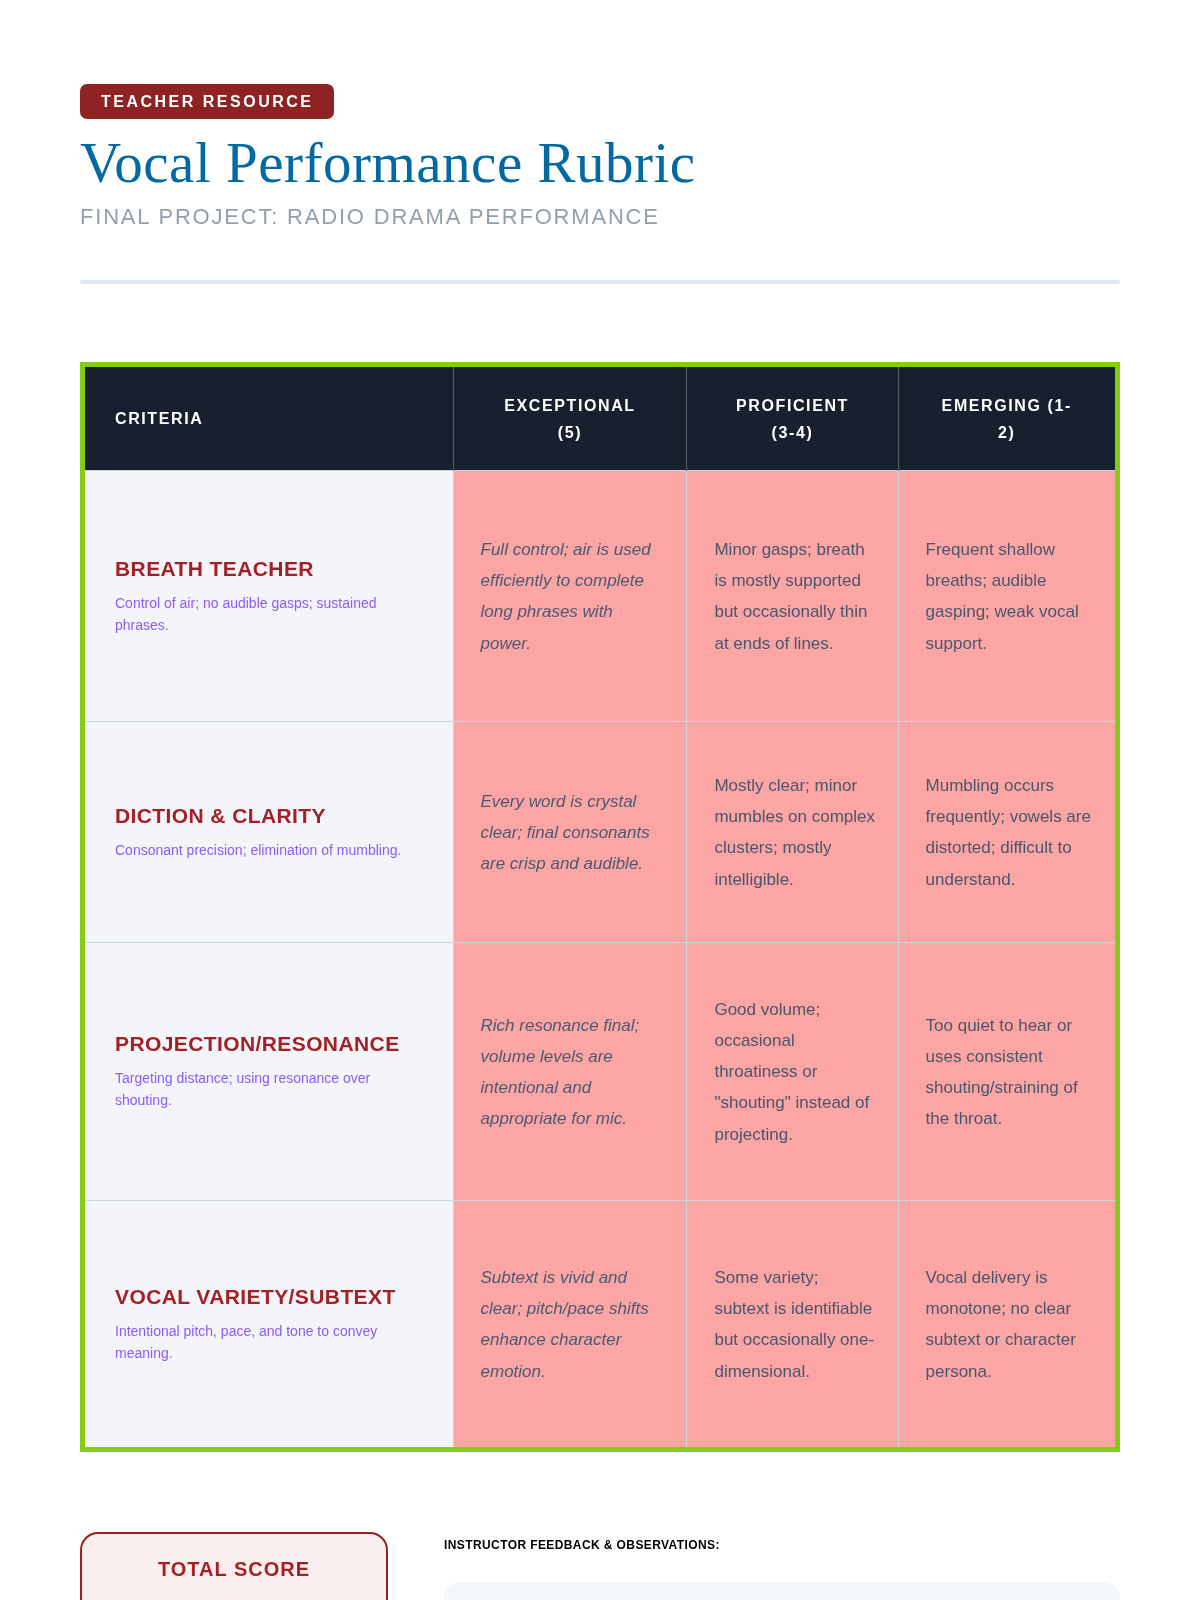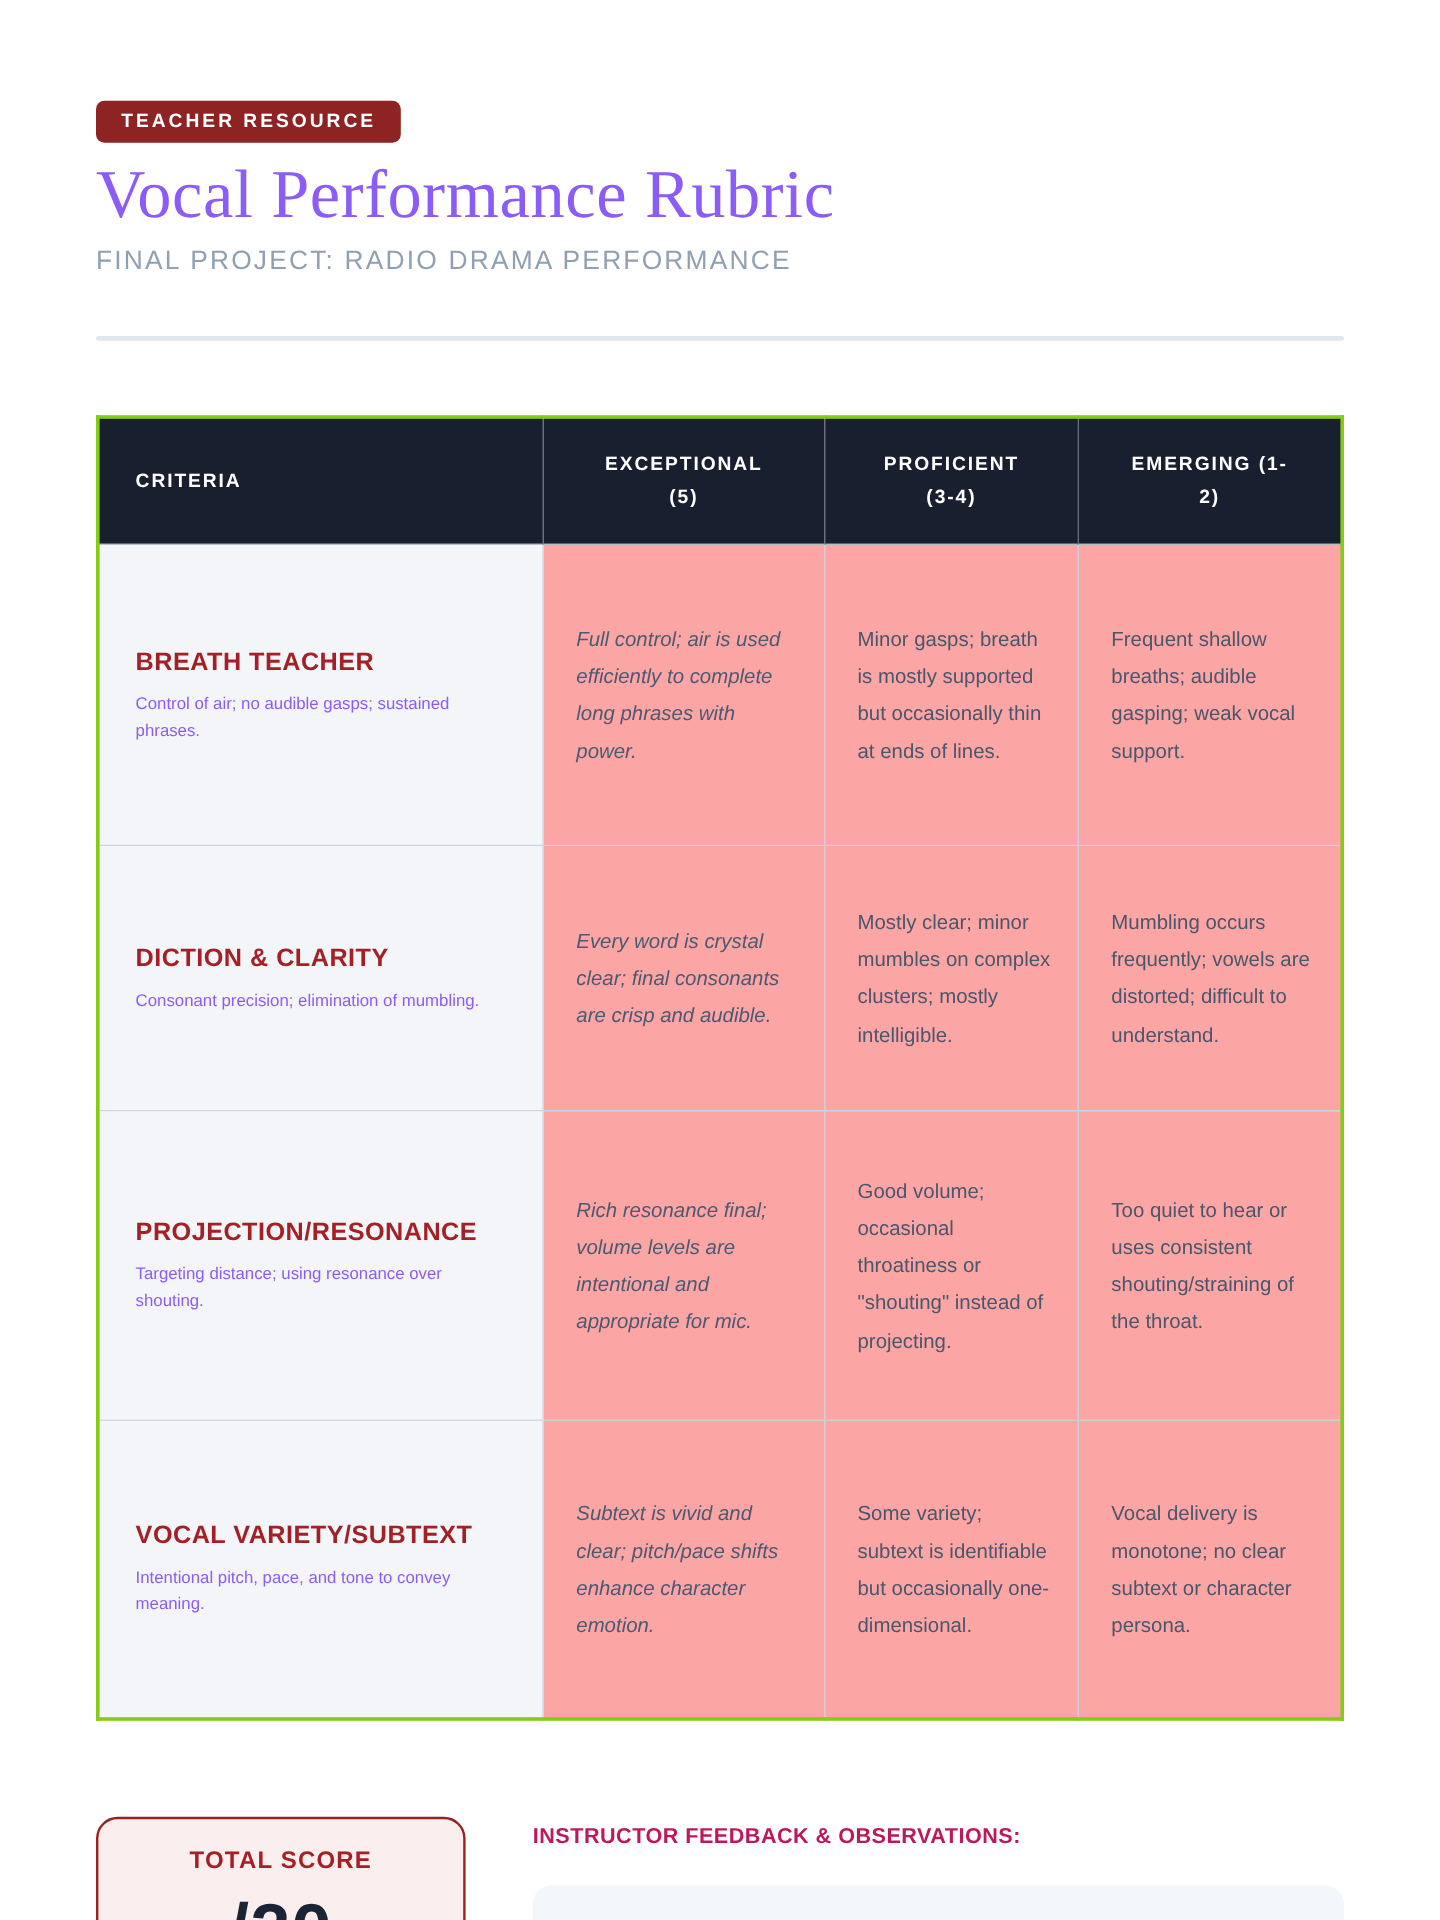--- a/index.html
+++ b/index.html
@@ -17,21 +17,21 @@
     letter-spacing: 2.5px;
     padding: 9px 21px 8px 21px;
     border-radius: 7px;
   }
   .header-row { display: flex; justify-content: space-between; align-items: flex-end; }
   .page-title {
     font-family: "Liberation Serif", "DejaVu Serif", serif;
     font-weight: 500;
     font-size: 57px;
     line-height: 1.06;
-    color: #8b5cf6;
+    color: #0369a1;
     margin-top: 14px;
     letter-spacing: 0.5px;
   }
   .page-subtitle {
     margin-top: 11px;
     font-size: 22px;
     letter-spacing: 1.8px;
     color: #90a0b1;
   }
   .header-right { text-align: right; padding-bottom: 2px; }
@@ -51,24 +51,24 @@
   .header-divider {
     margin-top: 50px;
     height: 4px;
     background: #e0e7ef;
     border: none;
     border-radius: 2px;
   }
 
   
   table.rubric {
-    margin-top: 62px;
+    margin-top: 78px;
     width: 100%;
     border-collapse: collapse;
-    border: 3px solid #84cc16;
+    border: 5px solid #84cc16;
     table-layout: fixed;
   }
   .rubric thead th {
     background: #18202f;
     color: #ffffff;
     font-size: 16px;
     font-weight: bold;
     letter-spacing: 1.6px;
     height: 106px;
     vertical-align: middle;
@@ -128,22 +128,22 @@
   }
   .score-value {
     margin-top: 10px;
     color: #1b2434;
     font-size: 60px;
     font-weight: bold;
     letter-spacing: 1px;
   }
   .feedback-col { flex: 1; margin-left: 56px; padding-top: 6px; }
   .feedback-label {
-    color: #be185d;
-    font-size: 18px;
+    color: #000000;
+    font-size: 12px;
     font-weight: bold;
     letter-spacing: 0.4px;
   }
   .feedback-box {
     margin-top: 30px;
     height: 230px;
     background: #f3f6fa;
     border-radius: 16px;
   }
 </style>

